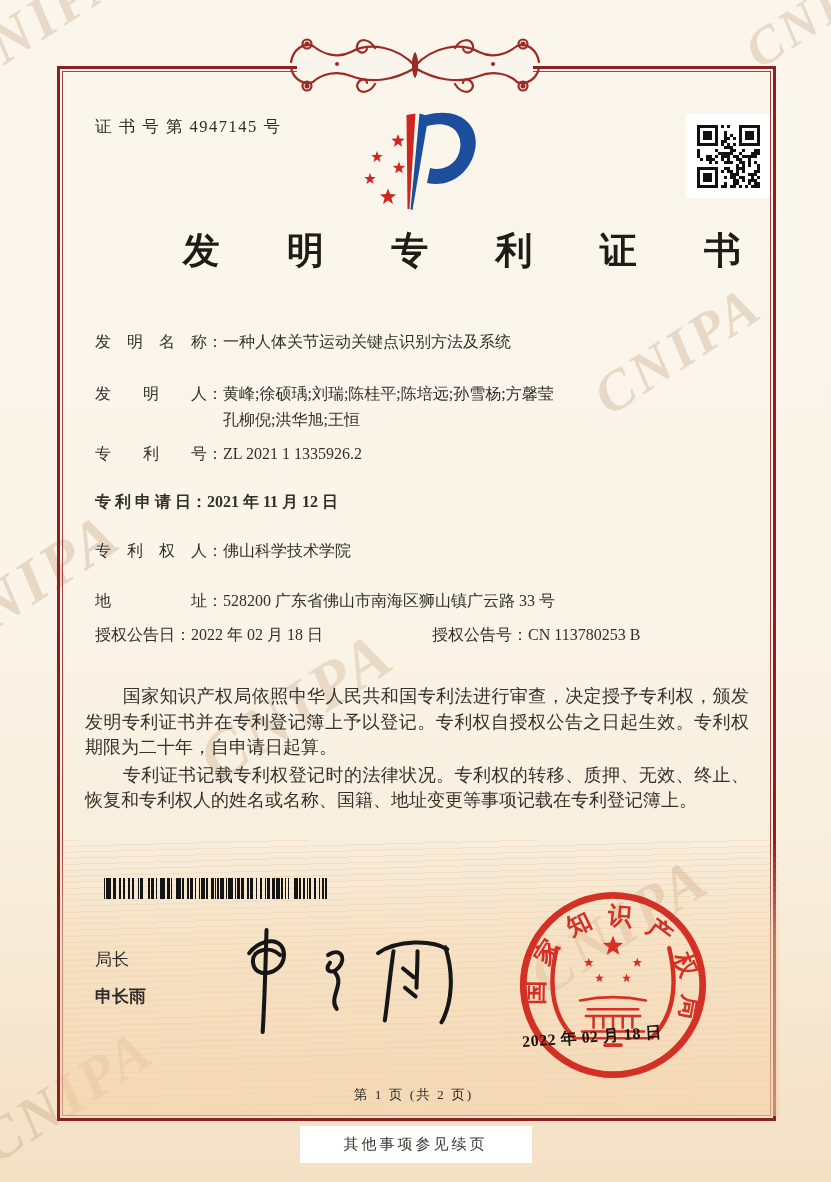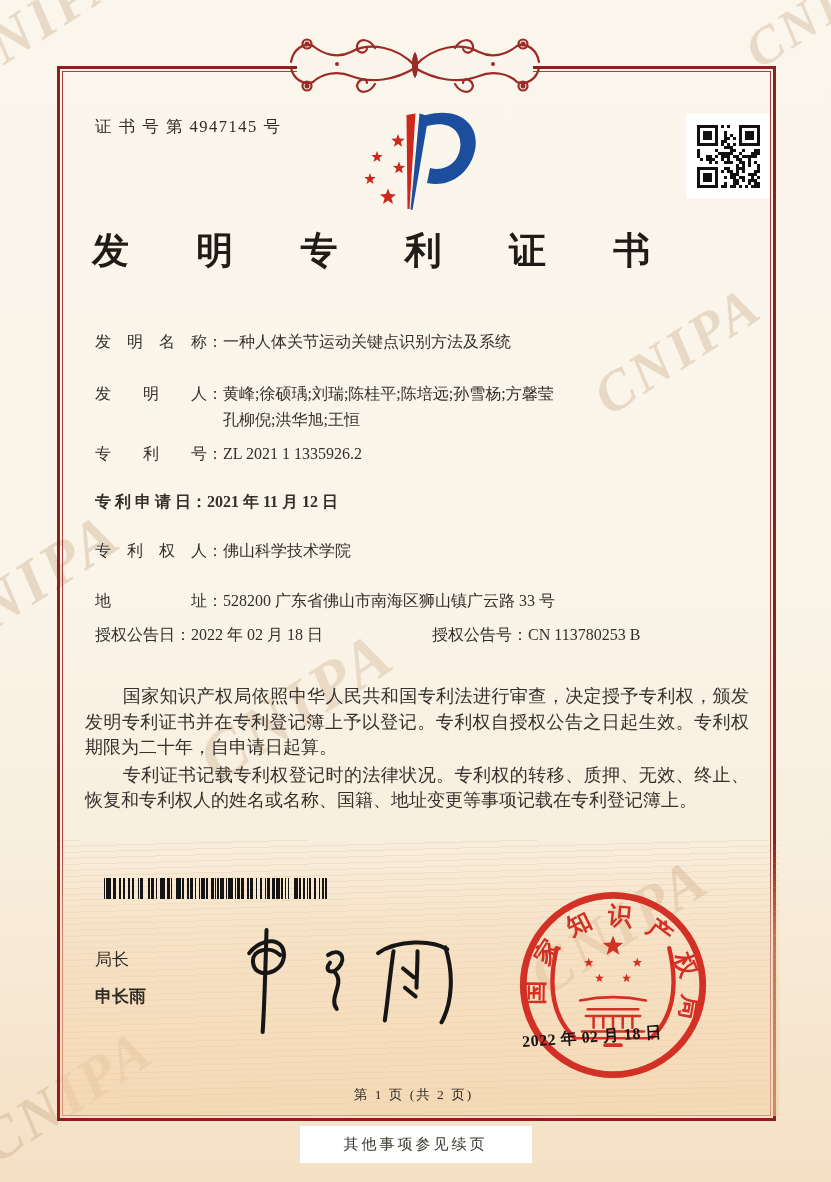--- a/index.html
+++ b/index.html
@@ -29,21 +29,21 @@
       linear-gradient(180deg,rgba(246,220,186,0) 0%,rgba(245,216,178,.45) 35%,rgba(243,210,168,.6) 100%),
       repeating-linear-gradient(178.5deg,rgba(212,148,92,.16) 0 1px,rgba(0,0,0,0) 1px 6px);
     pointer-events:none;}
   
   .ornament{position:absolute;left:255px;top:28px;width:320px;height:76px;z-index:3;}
   
   .cert-no{position:absolute;left:95px;top:116px;font-size:16.5px;letter-spacing:1.5px;z-index:4;}
   .logo{position:absolute;left:346px;top:108px;width:142px;height:110px;z-index:4;}
   .qr-pad{position:absolute;left:686px;top:114px;width:84px;height:84px;background:#fff;z-index:4;
           display:flex;align-items:center;justify-content:center;}
-  .title{position:absolute;left:63px;top:226px;width:713px;text-align:left;z-index:4;
+  .title{position:absolute;left:57px;top:226px;width:713px;text-align:right;z-index:4;
          font-size:37px;font-weight:bold;color:#1f1b17;letter-spacing:29px;text-indent:29px;}
   
   .row{position:absolute;left:95px;font-size:16px;color:#33302b;z-index:4;}
   .flabel{display:inline-block;white-space:pre;}
   .fvalue{white-space:pre;}
   .r-name{top:332px;} .r-inv{top:384px;} .r-inv2{top:410px;left:223px;}
   .r-pno{top:444px;} .r-fdate{top:492px;font-weight:bold;} .r-owner{top:541px;}
   .r-addr{top:591px;} .r-grant{top:625px;}
   .grant2{position:absolute;left:337px;top:0;white-space:nowrap;}
   .r-grant{width:660px;}

